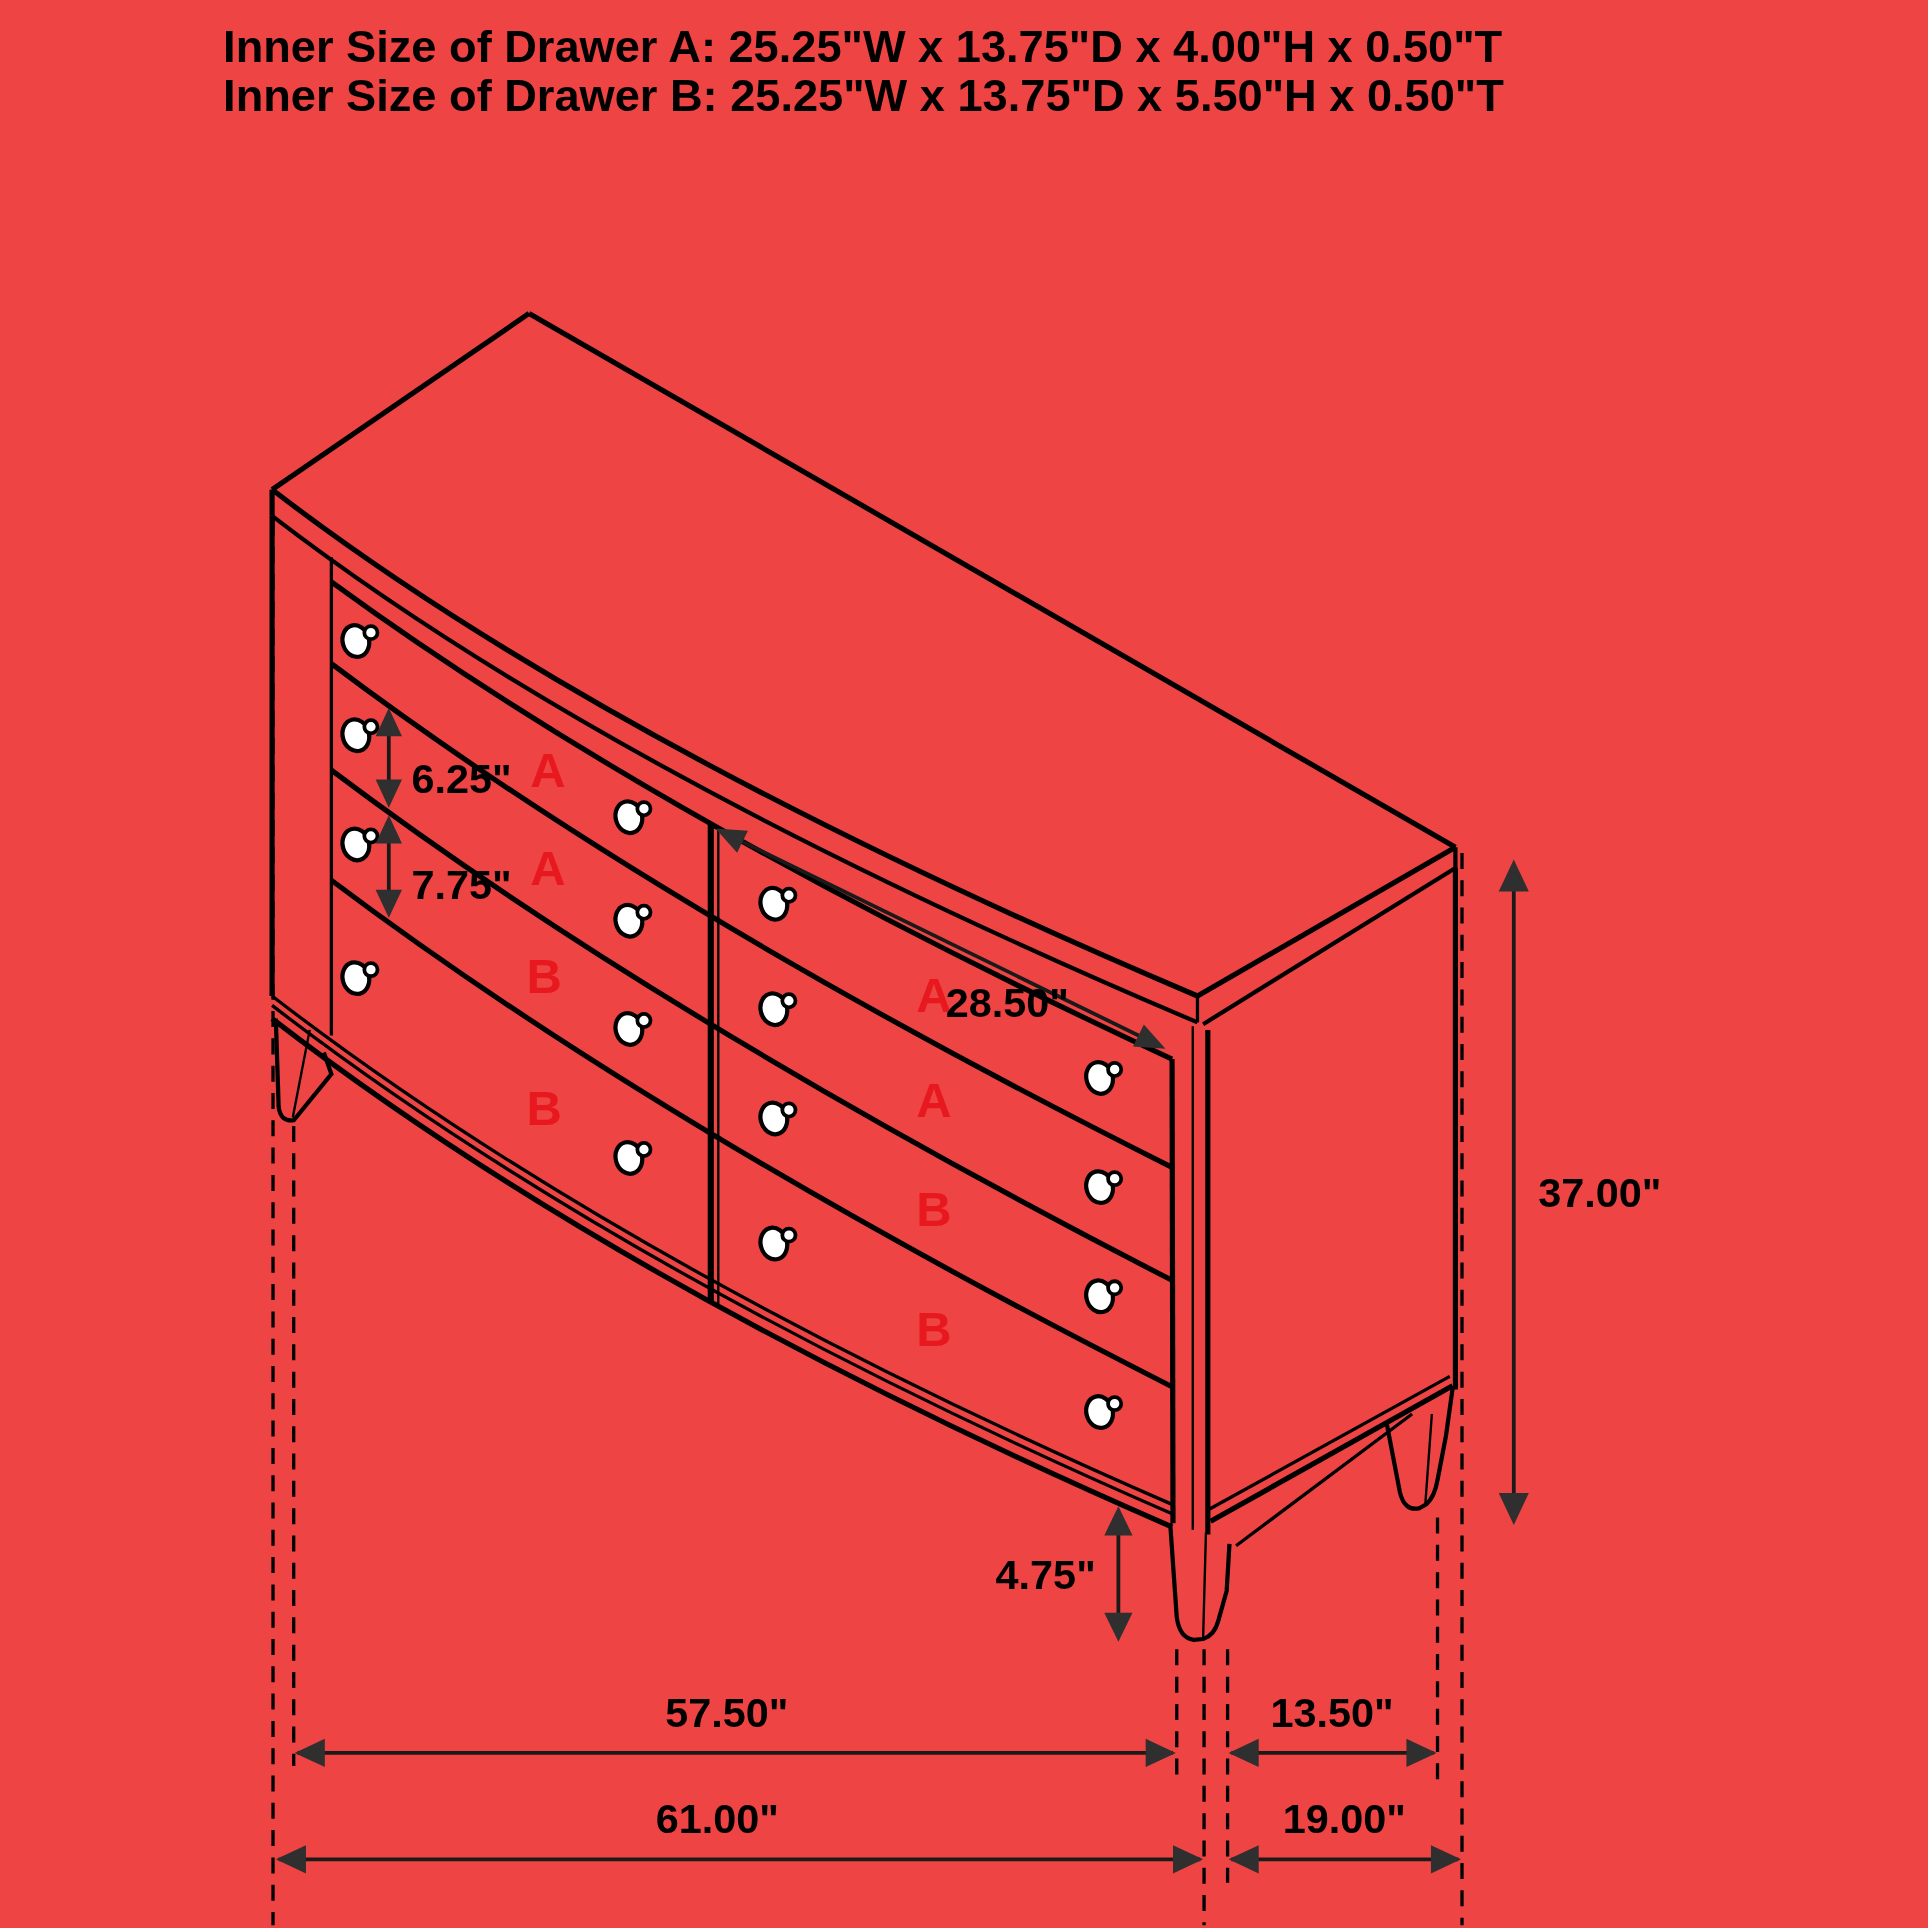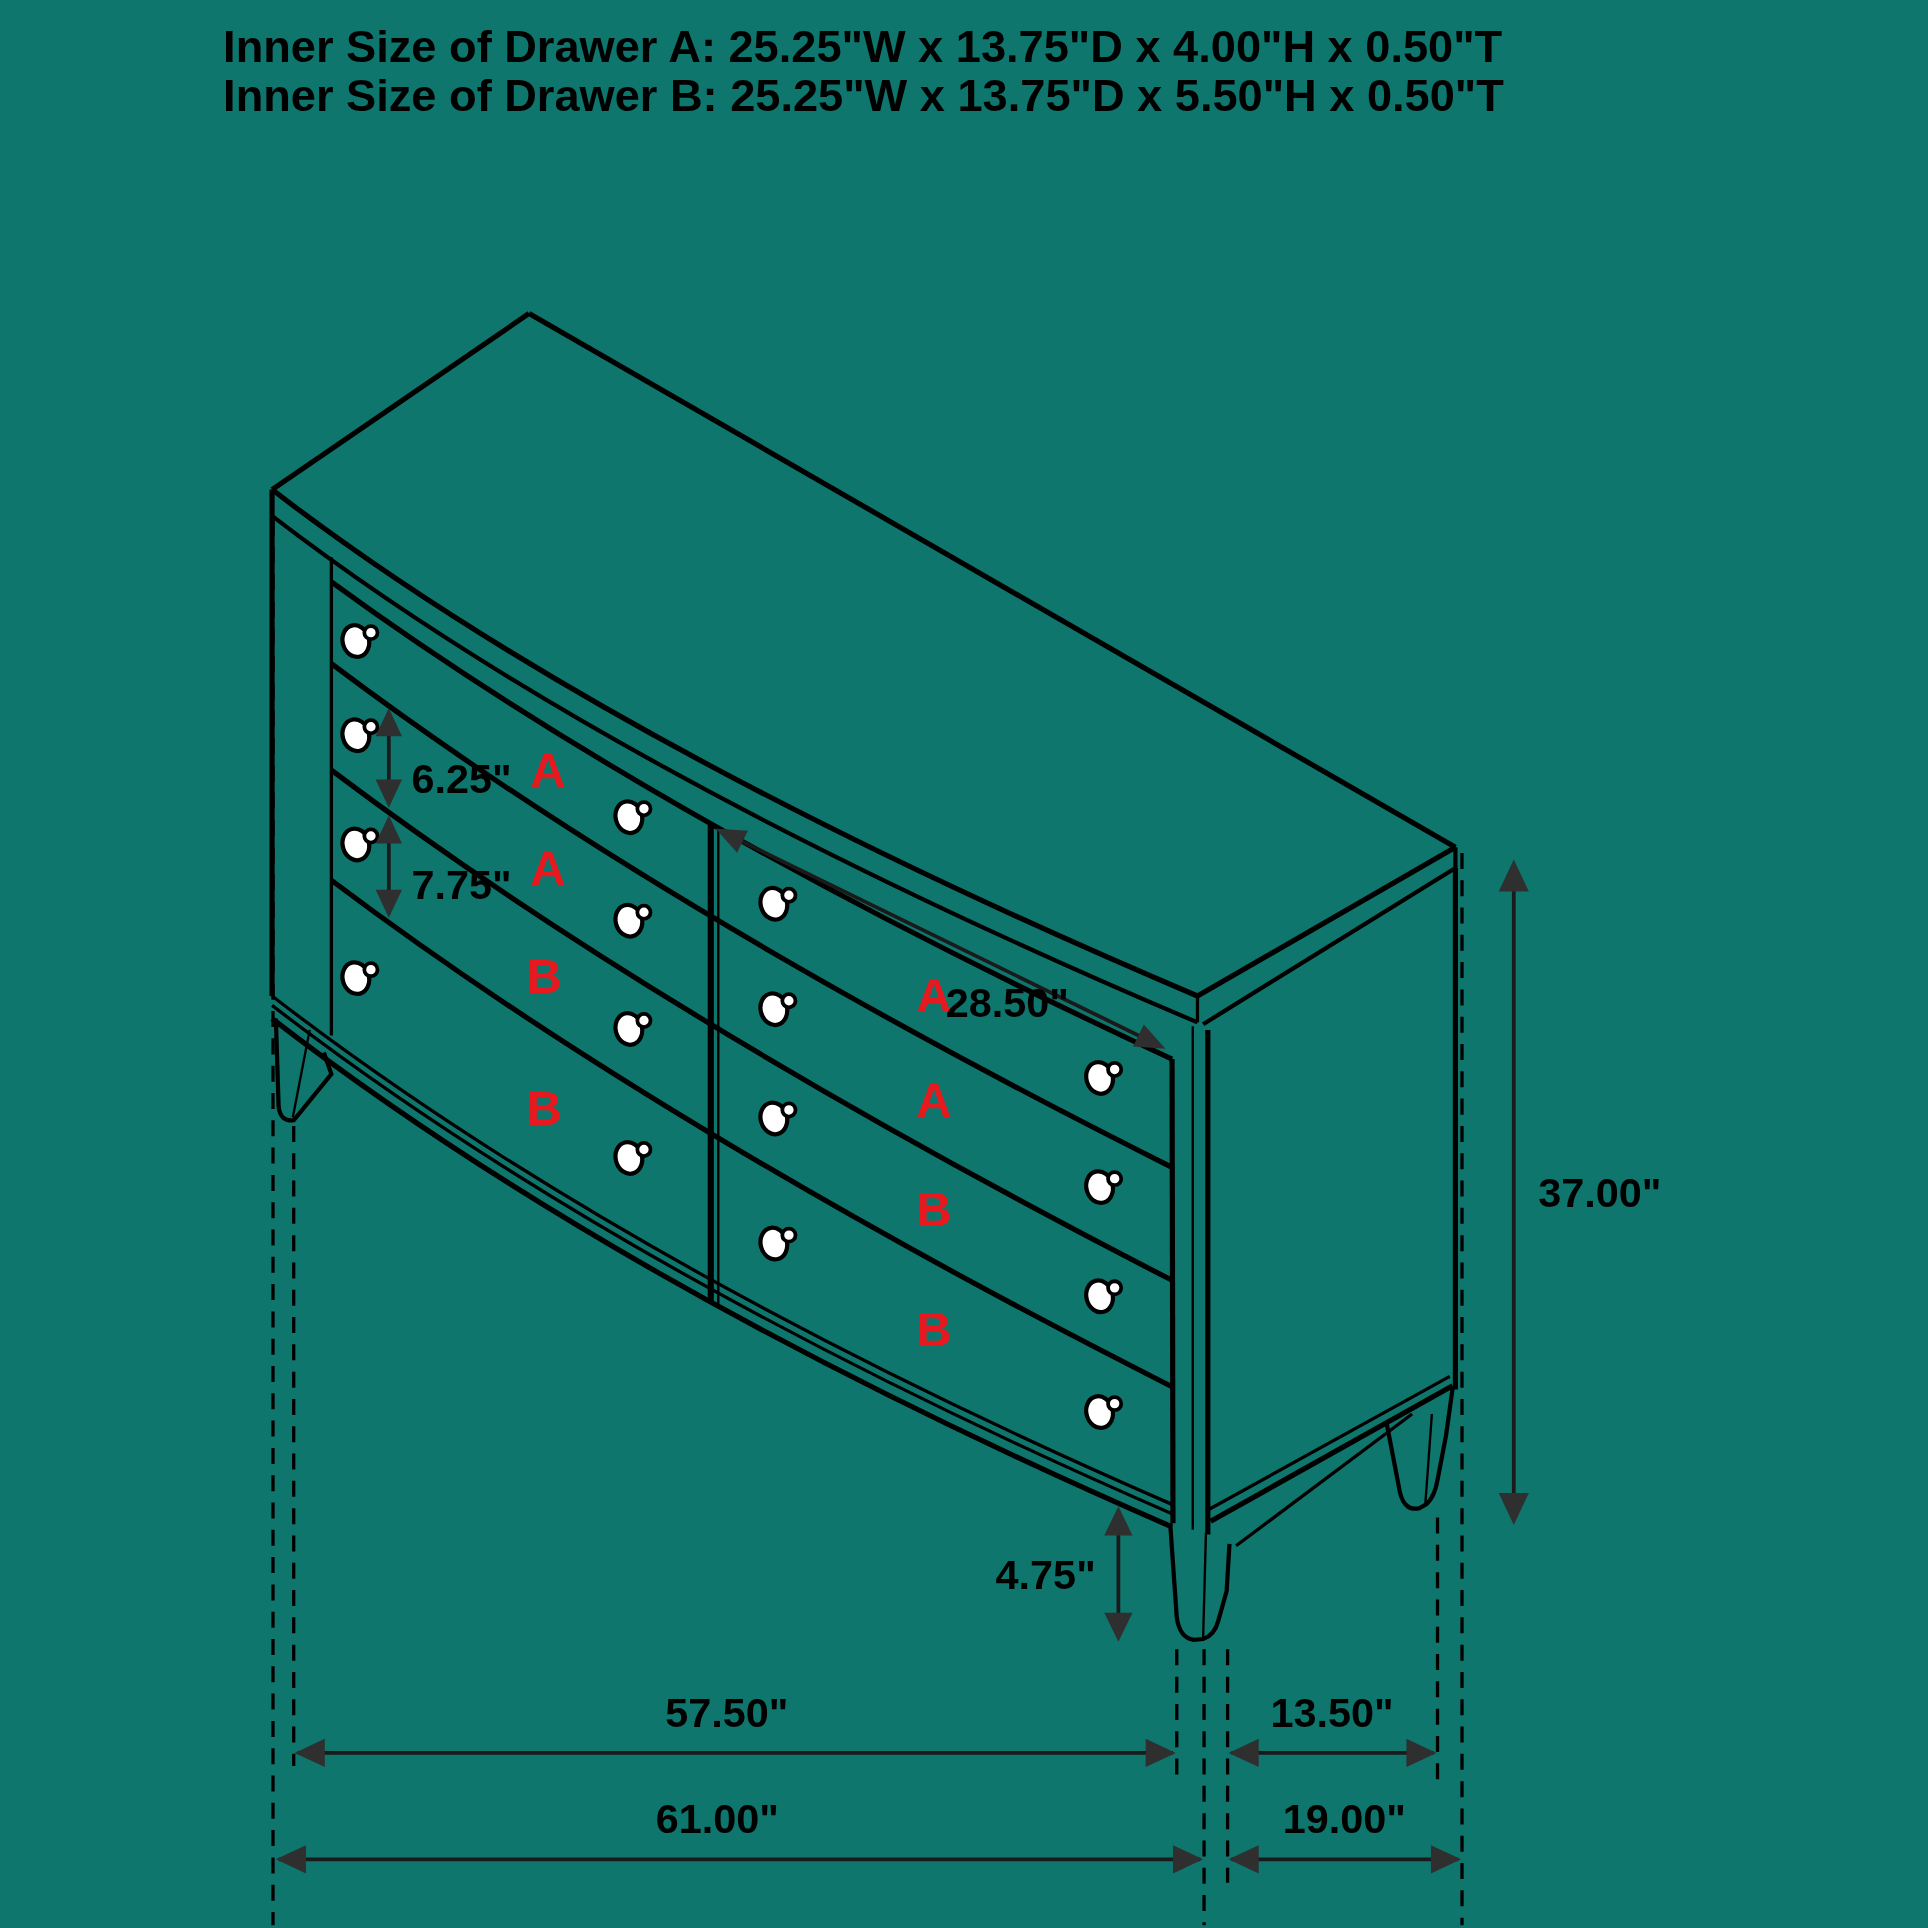--- a/index.html
+++ b/index.html
@@ -1,16 +1,16 @@
 <!DOCTYPE html>
 <html style="font-size:15px"><head>
 <meta charset="utf-8">
 <style>
   html,body { margin:0; padding:0; background:#ffffff; }
-  .stage { width:1928px; height:1928px; position:relative; background:#0f766e;
+  .stage { width:1928px; height:1928px; position:relative; background:#ef4444;
            font-family:"Liberation Sans", sans-serif; }
   svg { display:block; }
   .ln   { stroke:#000; fill:none; }
   .w2   { stroke-width:2.5; }
   .w3   { stroke-width:3.5; }
   .w4   { stroke-width:4.5; }
   .w5   { stroke-width:5.5; }
   .w6   { stroke-width:6.5; }
   .dash { stroke:#000; stroke-width:3.5; fill:none; stroke-dasharray:17 12; }
   .dimln{ stroke:#1a1a1a; stroke-width:4; fill:none; }

